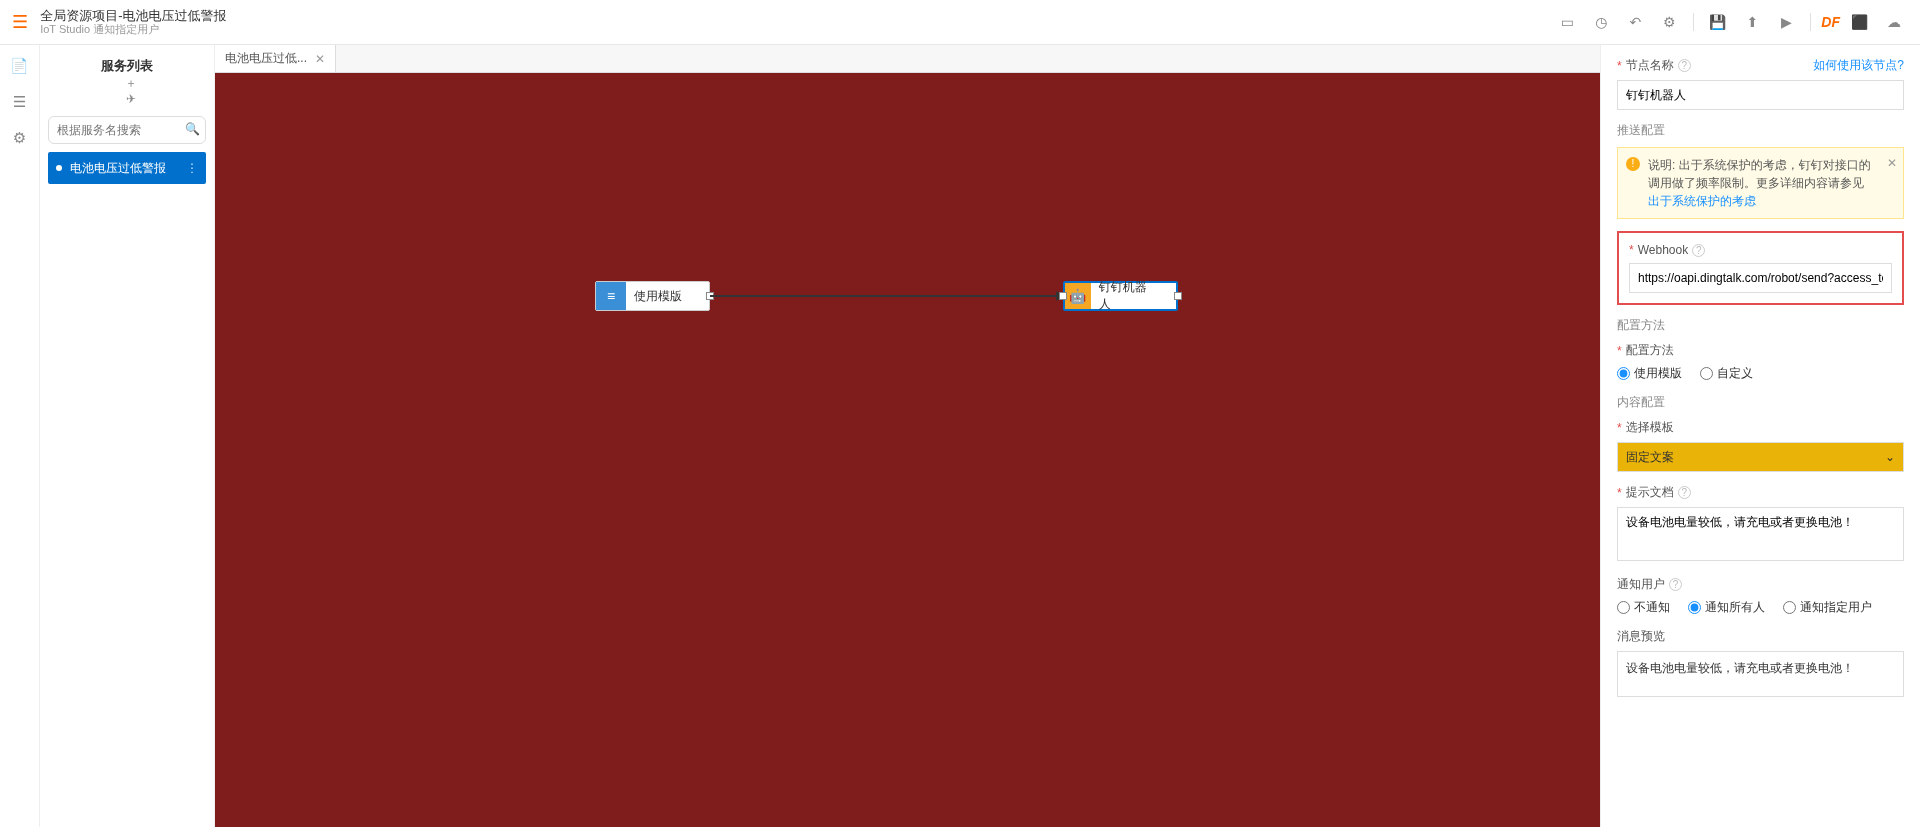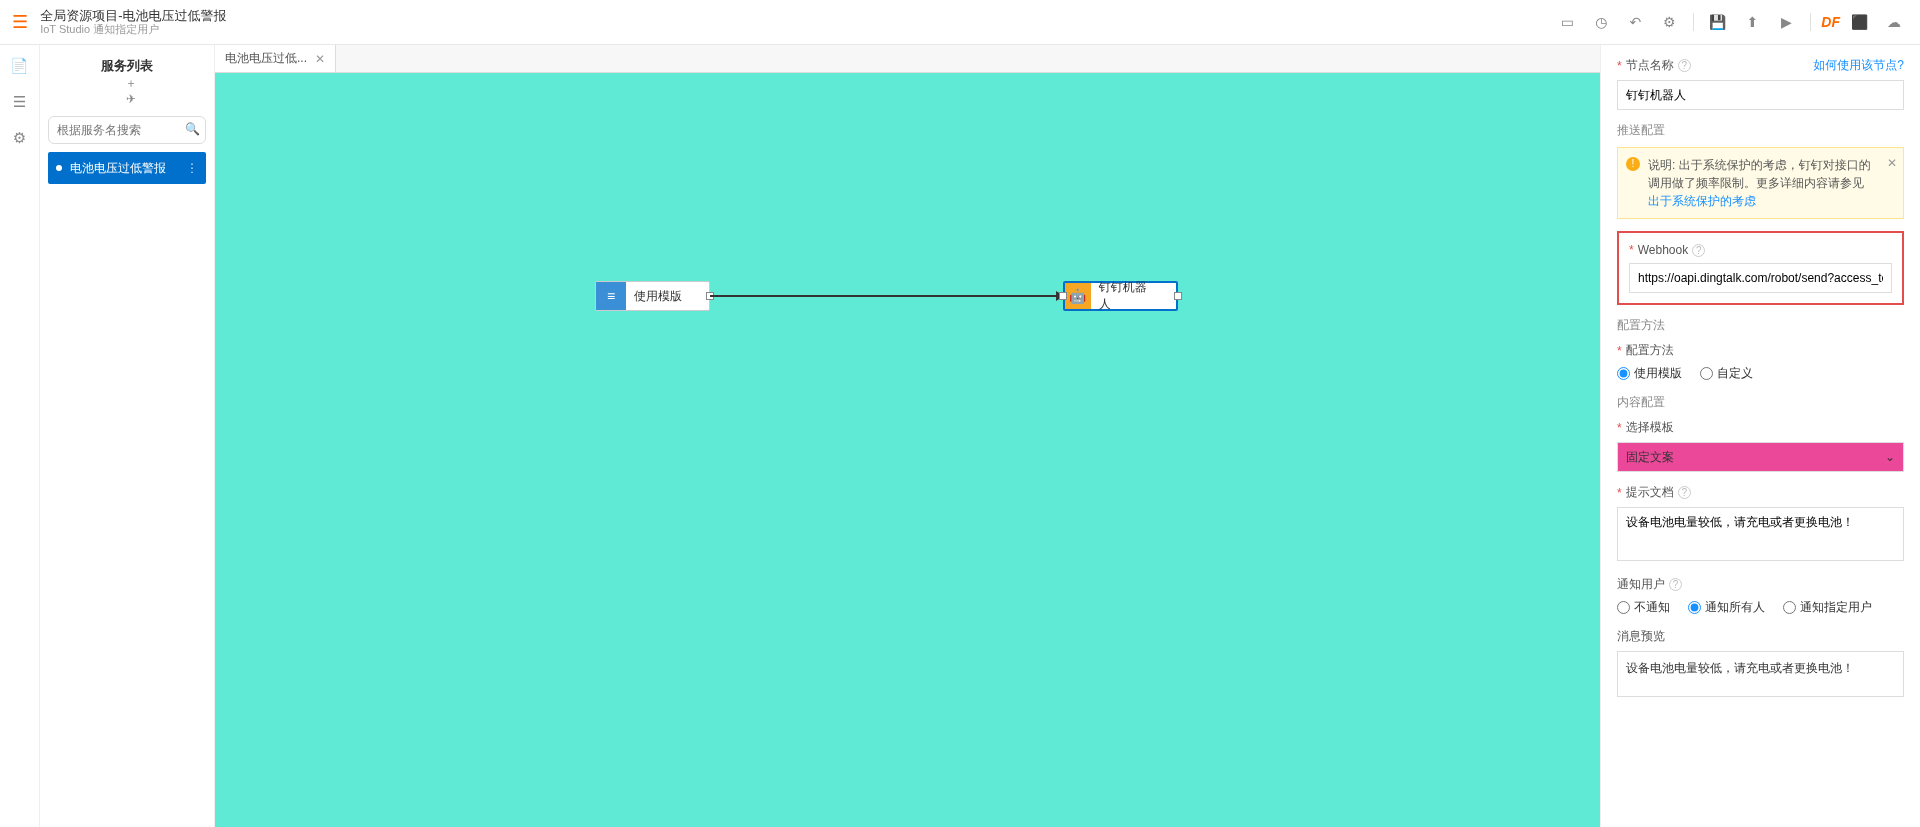--- a/index.html
+++ b/index.html
@@ -24,21 +24,21 @@
 .sp-head { display: flex; align-items: center; margin-bottom: 10px; flex-direction: column; }
 .sp-title { font-weight: bold; font-size: 13px; flex: 1; }
 .sp-head .ic { color: #888; margin-left: 8px; cursor: pointer; }
 .searchwrap { position: relative; margin-bottom: 8px; }
 .searchwrap input { width: 100%; height: 28px; border: 1px solid #ddd; border-radius: 6px; padding: 0 26px 0 8px; font-size: 12px; outline: none; }
 .searchwrap .sic { position: absolute; right: 6px; top: 6px; color: #999; }
 .svc-item { background: #0070cc; color: #fff; height: 32px; display: flex; align-items: center; padding: 1px 8px; border-radius: 2px; position: relative; cursor: pointer; }
 .svc-item::before { content:""; width:6px; height:6px; background:#fff; border-radius:50%; margin-right:8px; }
 .svc-item .more { margin-left: auto; color: #cfe4f7; }
 
-.canvas { flex: 1; background: #5eead4; position: relative; }
+.canvas { flex: 1; background: #7f1d1d; position: relative; }
 .tabstrip { height: 28px; background: #f7f7f7; border-bottom: 1px solid #ddd; display: flex; align-items: stretch; }
 .tab { background: #fff; border-right: 1px solid #ddd; padding: 0 10px; display: flex; align-items: center; gap: 8px; font-size: 12px; color: #555; }
 .tab .x { color: #999; cursor: pointer; }
 
 .node { position: absolute; display: flex; align-items: center; height: 30px; background: #fff; border: 1px solid #ccc; border-radius: 2px; }
 .node .ico { width: 30px; height: 100%; display: flex; align-items: center; justify-content: center; color: #fff; font-size: 14px; }
 .node .lab { padding: 0 26px 0 8px; font-size: 12px; color: #333; height:100%; display:flex; align-items:center; }
 .node .port { width: 8px; height: 8px; background: #fff; border: 1px solid #888; position: absolute; top: 50%; transform: translateY(-50%); }
 .node1 { left: 380px; top: 236px; width: 115px; }
 .node1 .ico { background: #3b8fd6; }
@@ -60,21 +60,21 @@
 .pinput { width: 100%; height: 30px; border: 1px solid #ddd; padding: 0 8px; font-size: 12px; outline: none; }
 .psection { color: #888; font-size: 12px; margin: 10px 0 8px; }
 .alertbox { background: #fffbe6; border: 1px solid #ffe58f; padding: 8px 24px 8px 30px; font-size: 12px; color: #595959; position: relative; margin-bottom: 12px; line-height: 1.5; }
 .alertbox .aicon { position:absolute; left:8px; top:9px; width:14px; height:14px; background:#faad14; color:#fff; border-radius:50%; text-align:center; line-height:14px; font-size:10px; }
 .alertbox .aclose { position:absolute; right:6px; top:6px; color:#999; cursor:pointer; }
 .alertbox a { color: #1890ff; text-decoration: none; }
 .redbox { border: 2px solid #e34d4d; padding: 10px; margin-bottom: 12px; }
 .radios { display: flex; gap: 18px; align-items: center; margin-top: 4px; }
 .radios label { display: flex; align-items: center; gap: 4px; cursor: pointer; }
 .radios input { accent-color: #1890ff; }
-.pselect { width:100%; height:30px; border:1px solid #ddd; padding:0 8px; font-size:12px; background:#ec4899; display:flex; align-items:center; justify-content:space-between; color:#333; cursor:pointer; }
+.pselect { width:100%; height:30px; border:1px solid #ddd; padding:0 8px; font-size:12px; background:#eab308; display:flex; align-items:center; justify-content:space-between; color:#333; cursor:pointer; }
 .ptextarea { width:100%; min-height:54px; border:1px solid #ddd; padding:6px 8px; font-size:12px; outline:none; resize:none; }
 .preview { border:1px solid #ddd; padding:8px; font-size:12px; color:#333; min-height:46px; }
 </style>
 </head>
 <body>
 
 <div class="topbar">
   <span class="hamburger">☰</span>
   <div class="titleblock">
     <span class="titletop">全局资源项目-电池电压过低警报</span>

